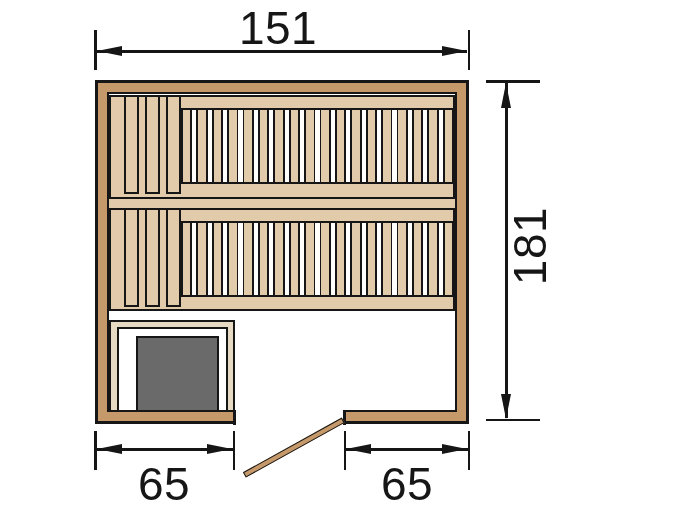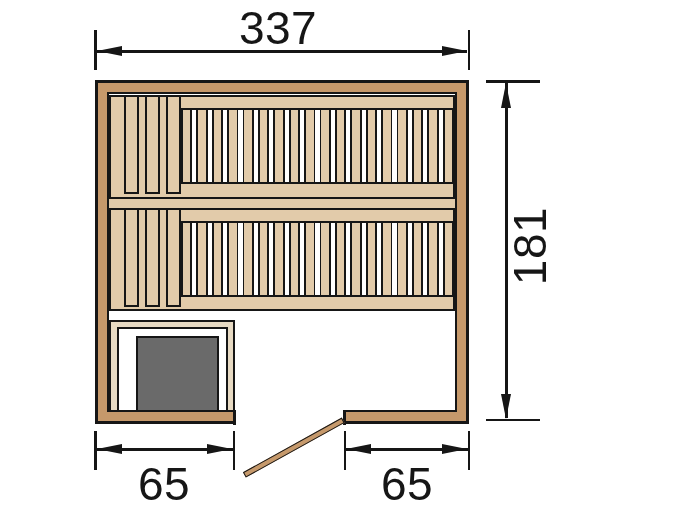--- a/index.html
+++ b/index.html
@@ -91,21 +91,21 @@
   <div class="door-gap"></div>
   <div class="door-cap" style="left:232.5px"></div>
   <div class="door-cap" style="left:343px"></div>
   <div class="door-leaf"></div>
 
   <div class="tick-v" style="left:94px;top:30px;height:40px"></div>
   <div class="tick-v" style="left:467.5px;top:30px;height:40px"></div>
   <div class="dline-h" style="left:97px;top:50px;width:370px"></div>
   <div class="arr left" style="left:97px;top:45.5px"></div>
   <div class="arr right" style="left:442px;top:45.5px"></div>
-  <div class="dim-label" style="left:218px;top:5px">337</div>
+  <div class="dim-label" style="left:218px;top:5px">151</div>
 
   <div class="tick-h" style="left:486px;top:80px;width:54px"></div>
   <div class="tick-h" style="left:486px;top:418.5px;width:54px"></div>
   <div class="dline-v" style="left:505px;top:83px;height:335px"></div>
   <div class="arr up" style="left:500.5px;top:83px"></div>
   <div class="arr down" style="left:500.5px;top:393.5px"></div>
   <div class="dim-label rot" style="left:470px;top:223px">181</div>
 
   <div class="tick-v" style="left:94px;top:431px;height:39px"></div>
   <div class="tick-v" style="left:232.5px;top:431px;height:39px"></div>

